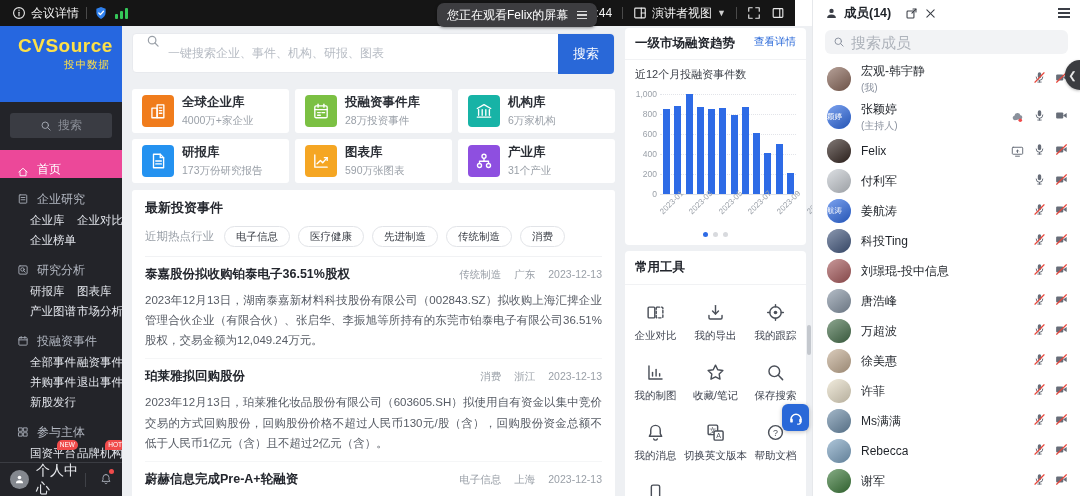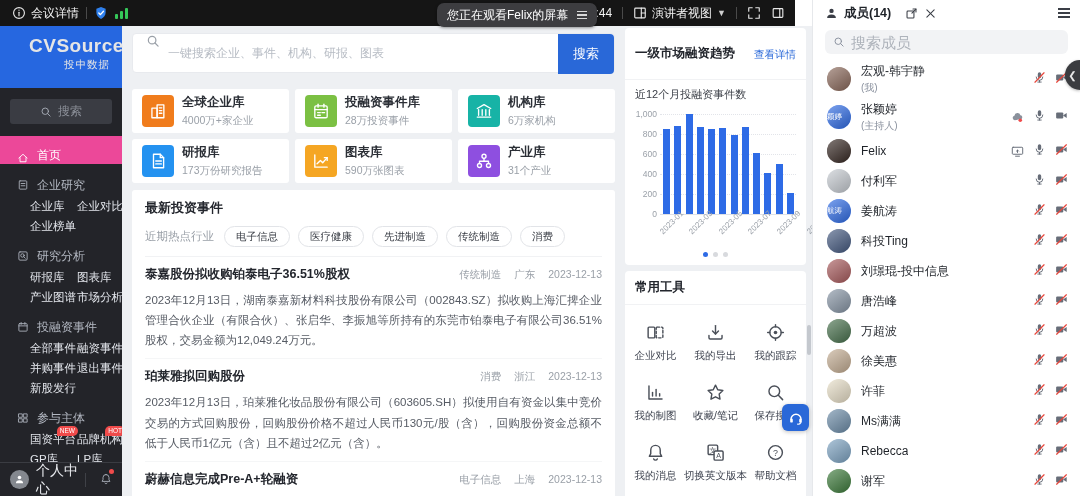--- a/index.html
+++ b/index.html
@@ -20,21 +20,21 @@
   .tb-right{margin-left:auto;display:flex;align-items:center;gap:10px;padding-right:10px}
   .tb-item{display:flex;align-items:center;gap:5px;cursor:pointer}
   .chev{font-size:9px;color:#cfcfcf}
   svg.tbic{width:14px;height:14px;stroke:#e8e8e8;fill:none;stroke-width:1.3;stroke-linecap:round;stroke-linejoin:round}
 
   
   .app{position:absolute;left:0;top:26px;width:812px;height:470px;display:flex;background:#eef0f3}
 
   
   .side{width:122px;background:#232429;display:flex;flex-direction:column;color:#c9ccd2;flex:none}
-  .logo{height:62px;background:#2667e0;color:#e5e5e5;padding:9px 12px 0 29px}
+  .logo{height:76px;background:#2667e0;color:#fde047;padding:9px 12px 0 18px}
   .logo-name{font-size:19px;font-weight:bold;letter-spacing:.5px}
   .logo-sub{font-size:10.5px;text-align:right;margin-top:1px;letter-spacing:1px}
   .side-search{margin:11px 10px 4px;height:25px;background:#3a3c43;border-radius:3px;display:flex;align-items:center;justify-content:center;gap:6px;color:#8b8f98;font-size:12px;cursor:pointer}
   .nav{flex:1;overflow:hidden;font-size:12px}
   .nav-home{margin-top:8px;height:28px;background:#ec4899;color:#fff;display:flex;align-items:flex-end;gap:8px;padding-left:17px;cursor:pointer}
   .group{margin-top:11px}
   .group-label{display:flex;align-items:center;gap:8px;padding-left:17px;height:20px;color:#b3b8c2}
   .group-items{display:grid;grid-template-columns:47px 47px;padding-left:30px;row-gap:3px;margin-top:3px}
   .side-item{position:relative;height:17px;line-height:17px;font-size:11.5px;color:#e3e6ec;cursor:pointer;white-space:nowrap}
   .side-badge{position:absolute;top:-5px;right:-1px;background:#f04b4b;color:#fff;font-size:6.5px;font-style:normal;line-height:8px;padding:1px 3px;border-radius:5px 5px 5px 0}
@@ -70,21 +70,21 @@
   .tag{border:1px solid #e2e4e8;border-radius:12px;padding:2.5px 11px;font-size:10.5px;color:#3a3e46;cursor:pointer;white-space:nowrap}
   .news-item{padding:9px 0 8px;border-bottom:1px solid #f5f6f7}
   .ni-head{display:flex;justify-content:space-between;align-items:baseline;gap:10px}
   .ni-title{font-size:12.5px;font-weight:bold;color:#23262d;cursor:pointer;white-space:nowrap}
   .ni-meta{font-size:10.5px;color:#9aa0a8;display:flex;gap:13px;white-space:nowrap}
   .ni-body{margin-top:7px;font-size:11.5px;color:#565b64;line-height:1.75;text-align:justify}
 
   
   .tools-col{width:187px;flex:none;display:flex;flex-direction:column;gap:6px;padding:2px 6px 0 0}
   .trend-card{background:#fff;border-radius:4px}
-  .trend-head{display:flex;justify-content:space-between;align-items:flex-end;padding:17px 10px;border-bottom:1px solid #f1f2f4}
+  .trend-head{display:flex;justify-content:space-between;align-items:flex-start;padding:7px 10px;border-bottom:1px solid #f1f2f4}
   .trend-title{font-size:12.5px;font-weight:bold;color:#23262d}
   .trend-link{font-size:10.5px;color:#2968d8;cursor:pointer}
   .trend-sub{padding:7px 10px 0;font-size:11px;color:#3a3e46}
   .chart{position:relative;margin:4px 8px 0 6px;height:146px}
   .ygrid{position:absolute;left:0;top:8px;right:2px;height:100px;display:flex;flex-direction:column;justify-content:space-between}
   .yrow{display:flex;align-items:center;gap:3px;height:0}
   .ylab{width:26px;text-align:right;font-size:8.5px;color:#9aa0a8;flex:none}
   .yline{flex:1;border-top:1px dotted #e2e4e9}
   .yrow:last-child .yline{border-top:1px solid #dfe1e6}
   .bars{position:absolute;left:32px;right:4px;top:8px;height:100px;display:flex;align-items:flex-end;justify-content:space-between}

